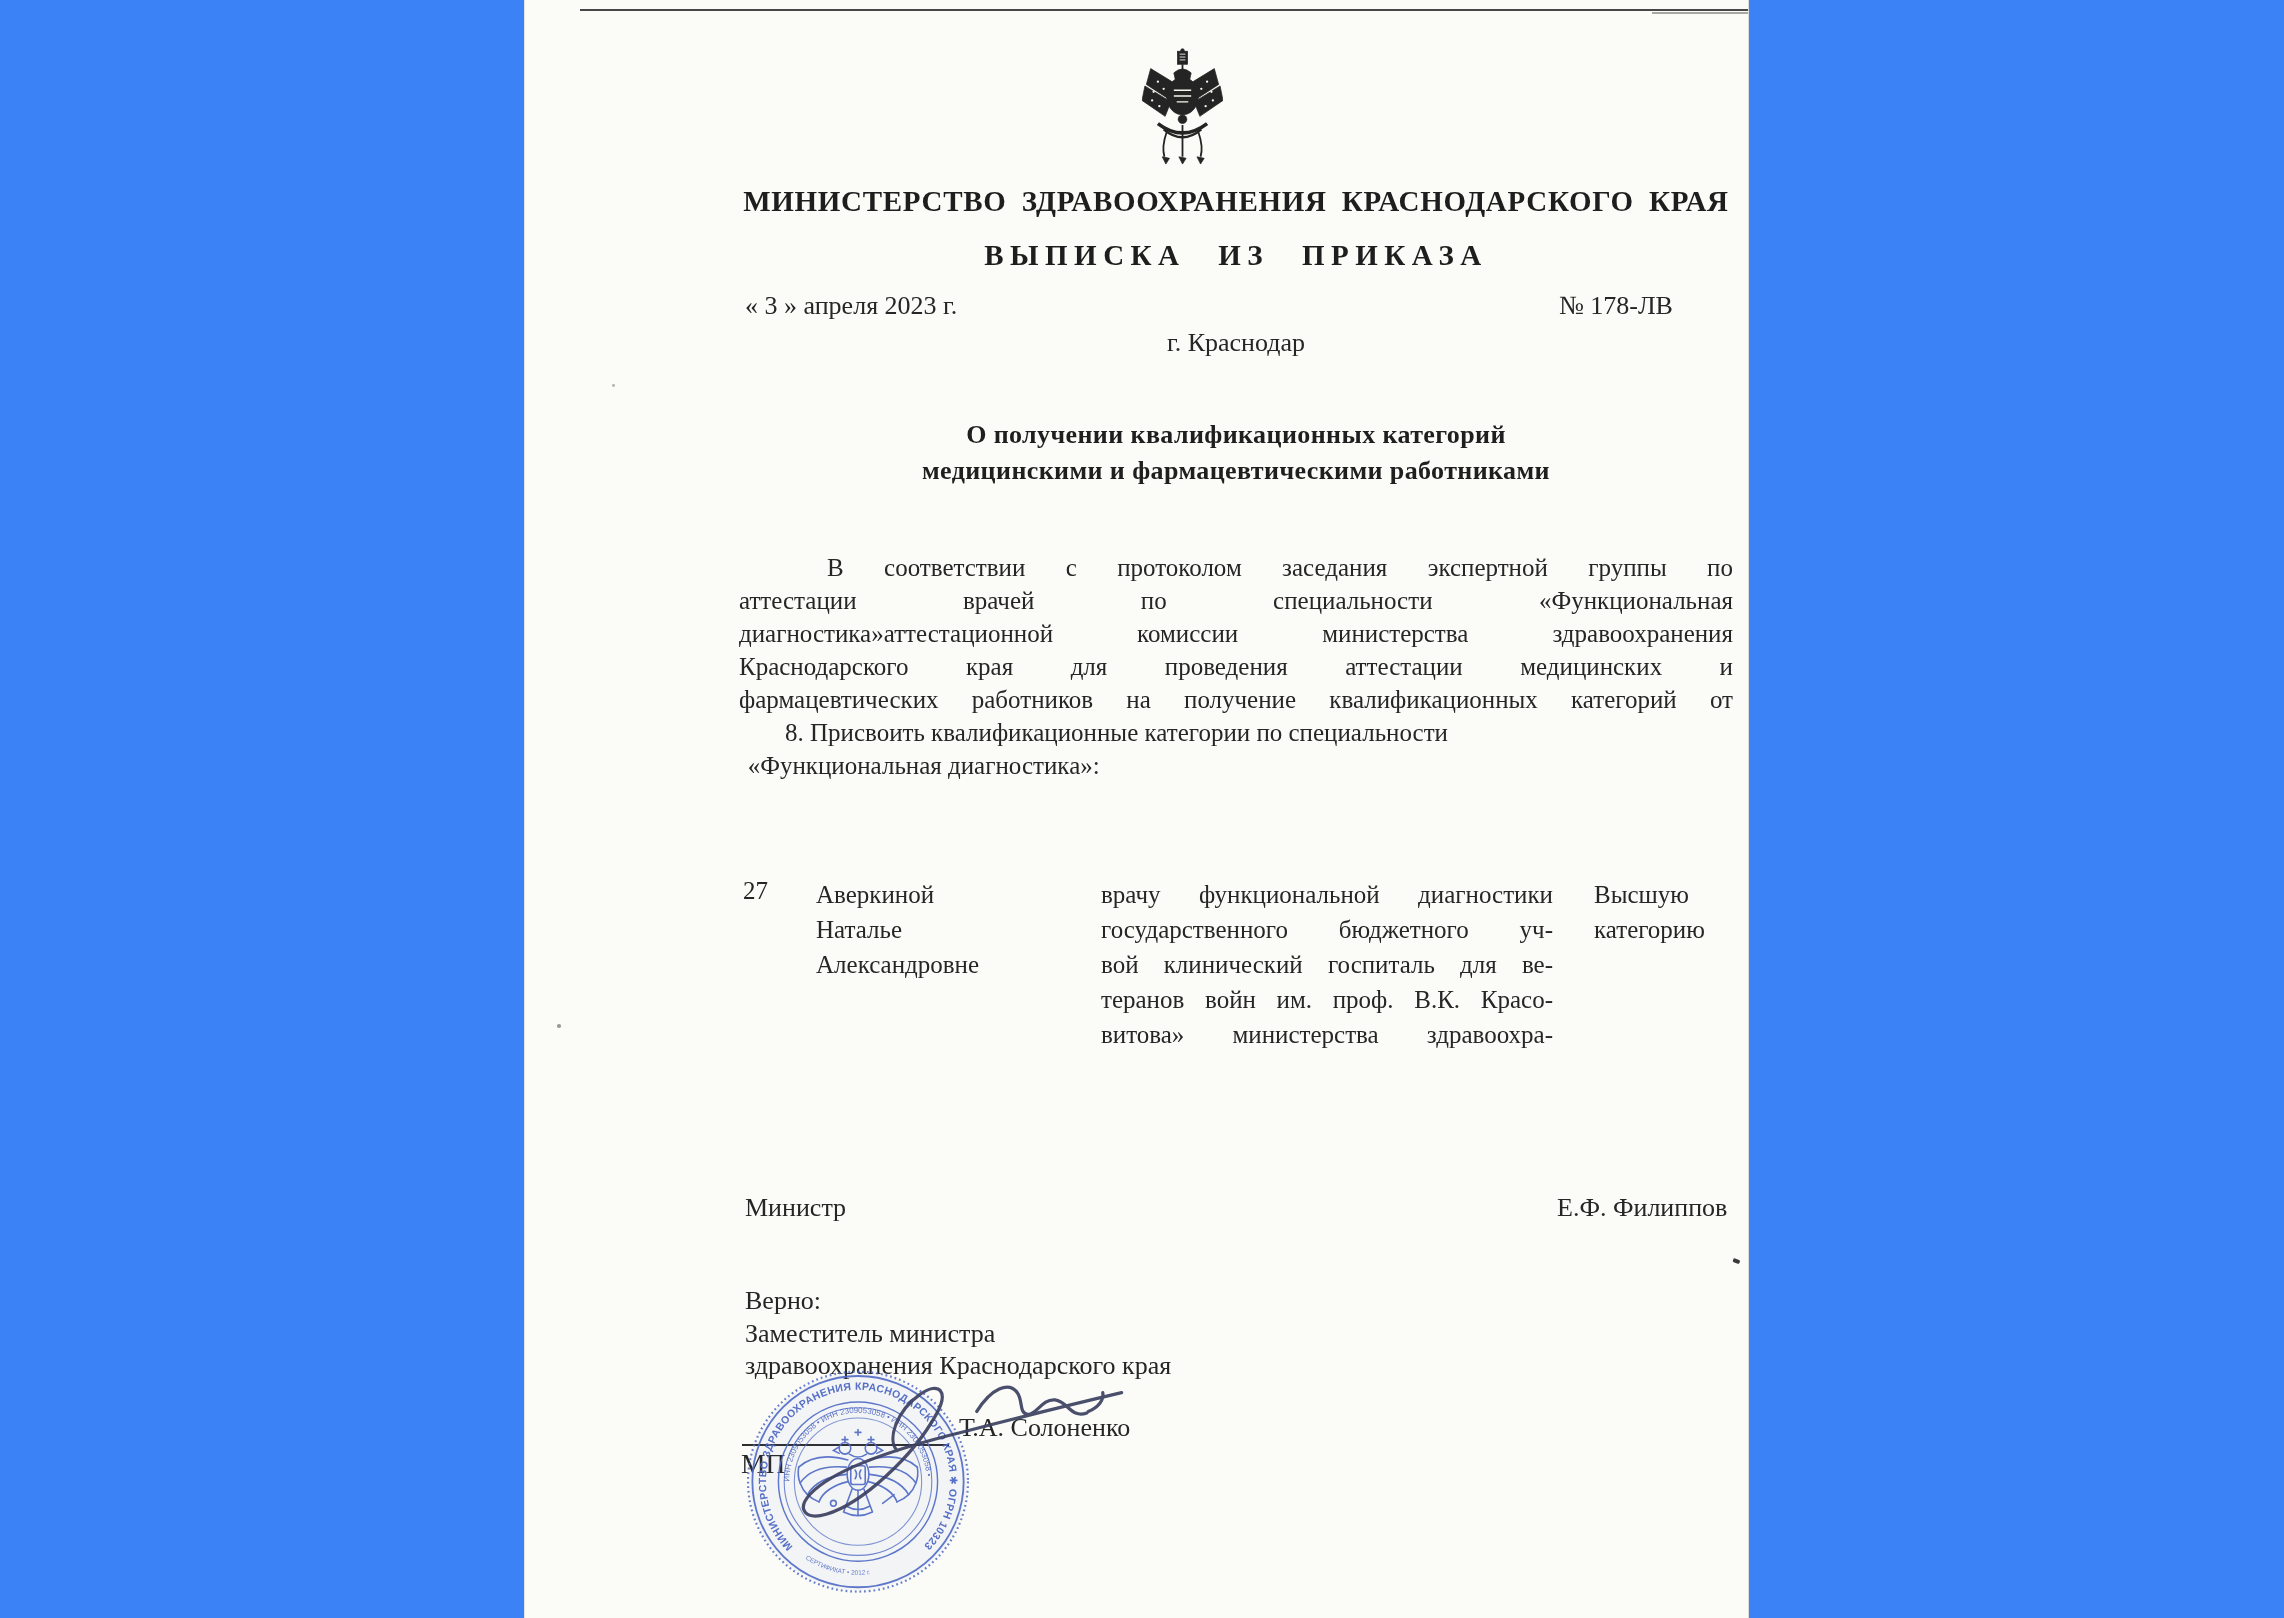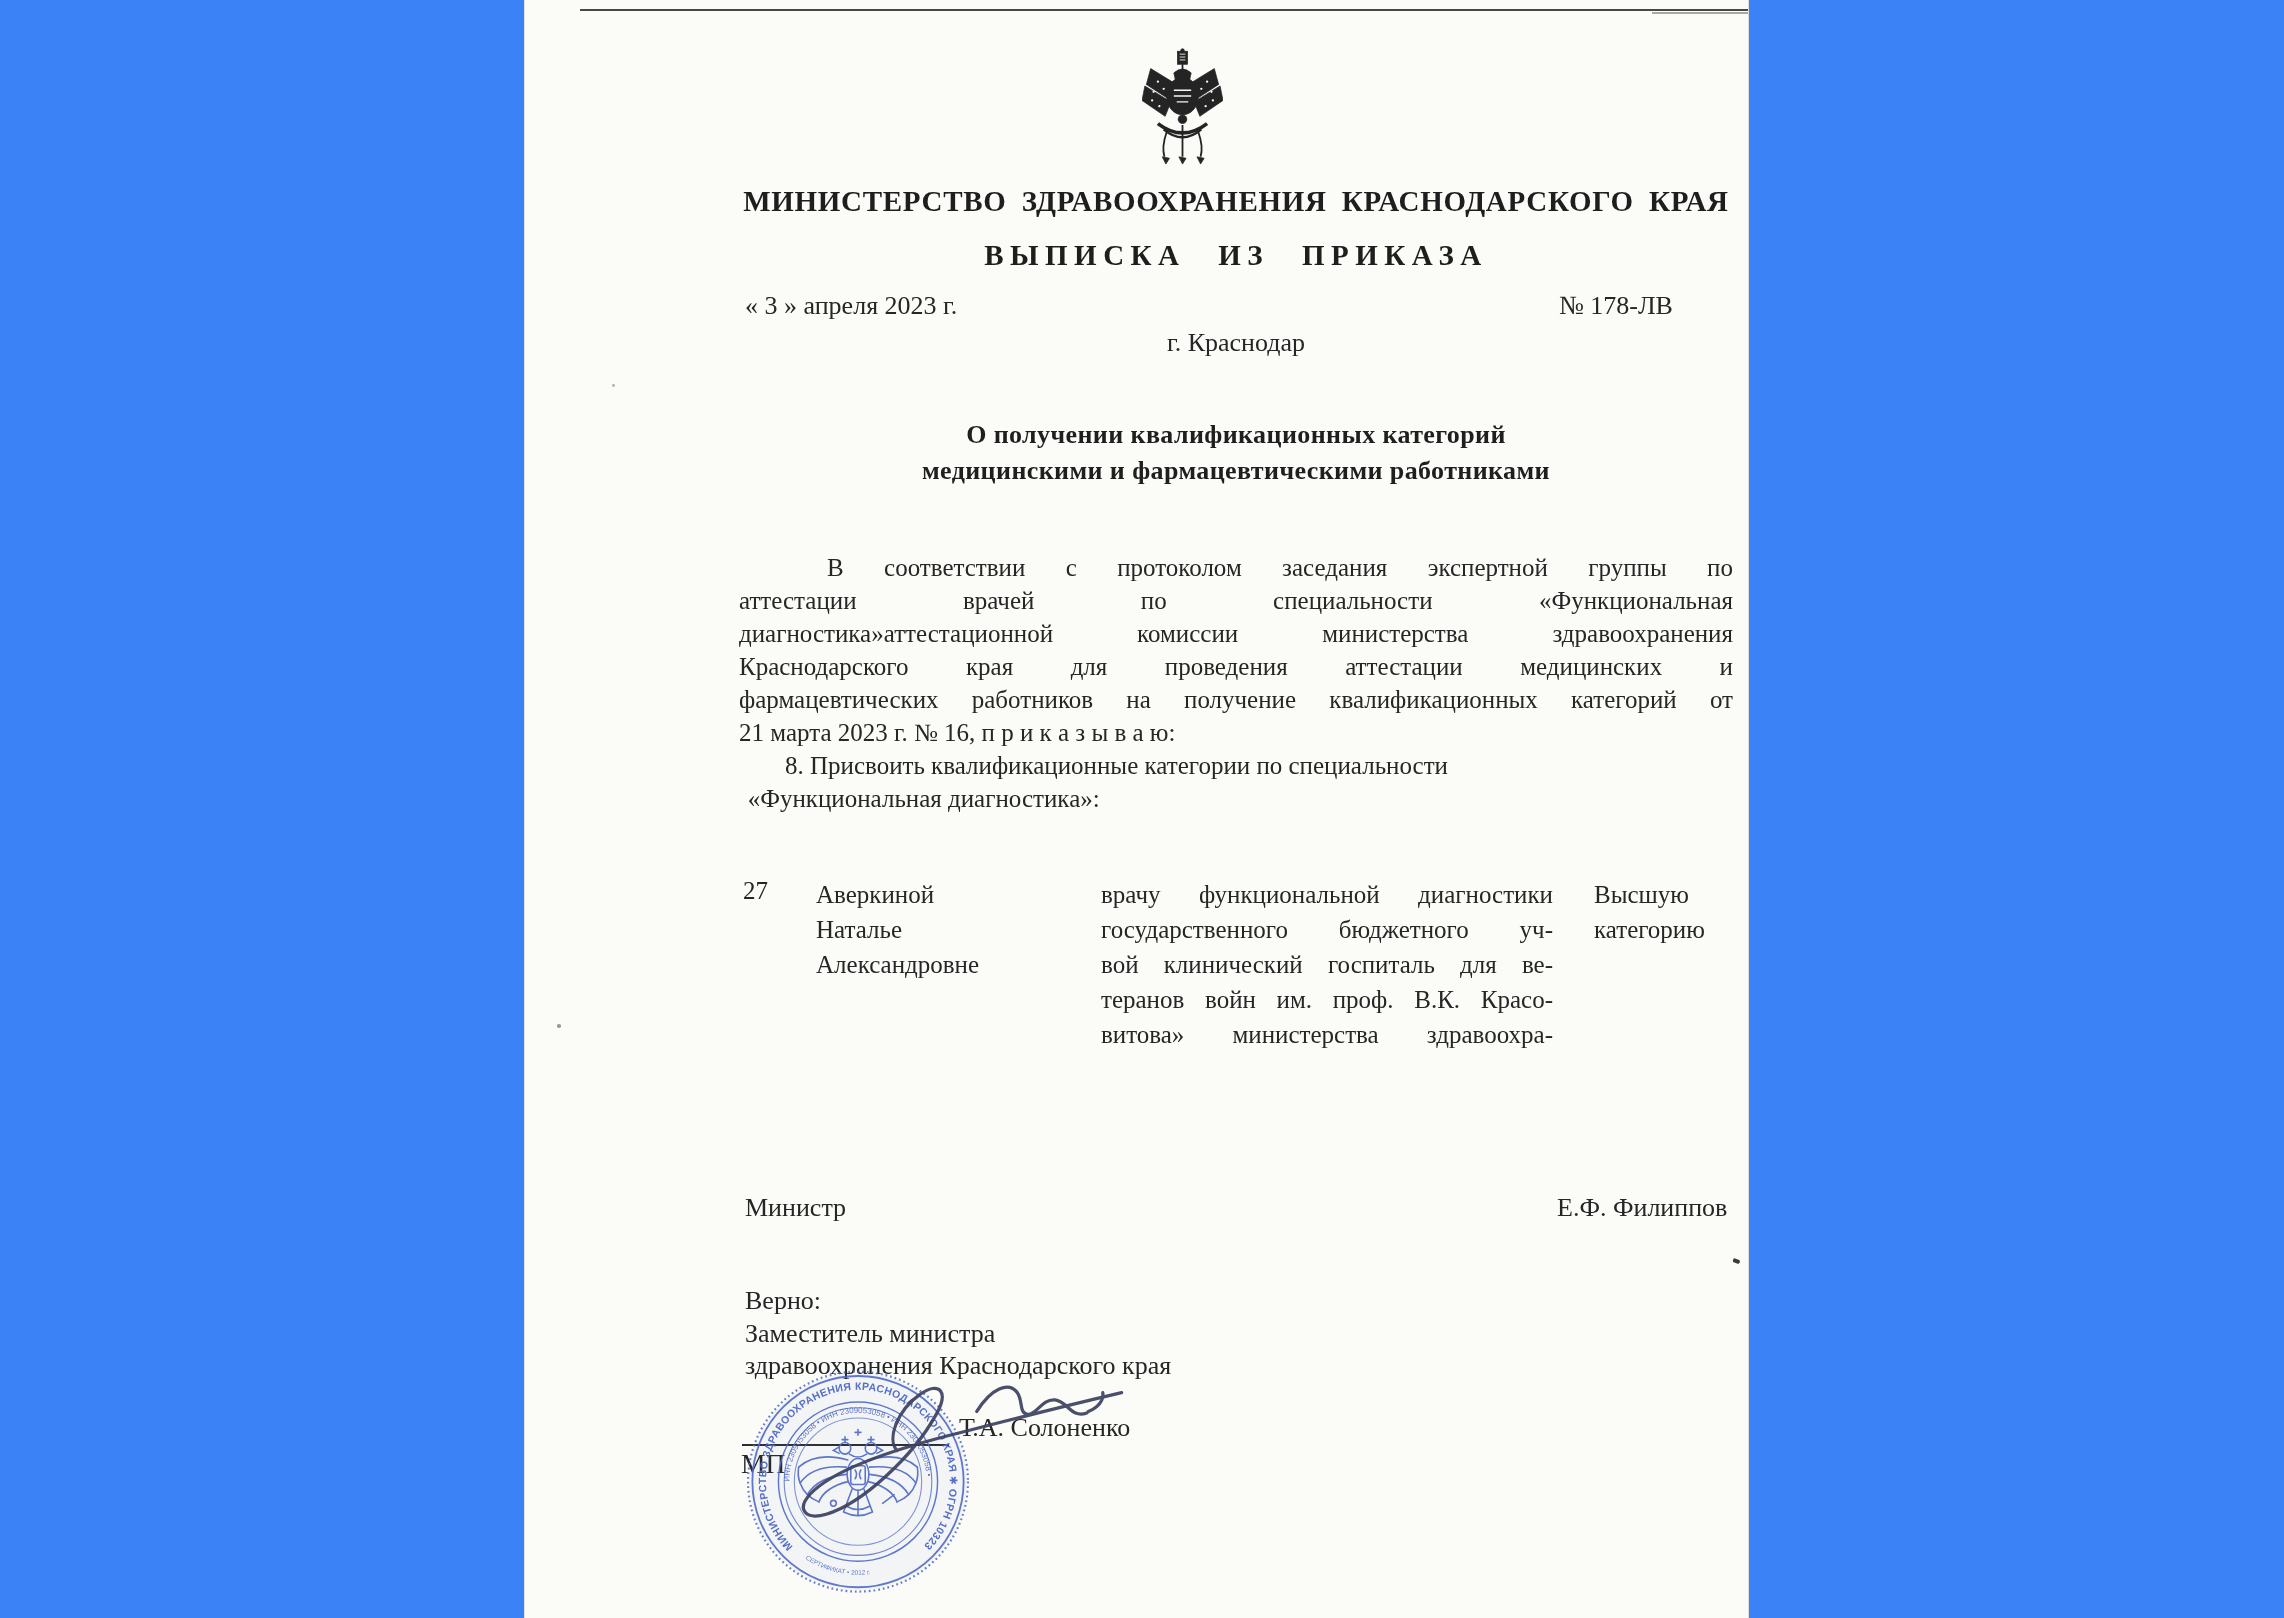--- a/index.html
+++ b/index.html
@@ -94,21 +94,20 @@
     <div>О получении квалификационных категорий</div>
     <div>медицинскими и фармацевтическими работниками</div>
   </div>
 
   <div class="abs para">
     <div class="pline just ind1">В соответствии с протоколом заседания экспертной группы по</div>
     <div class="pline just">аттестации врачей по специальности «Функциональная</div>
     <div class="pline just">диагностика»аттестационной комиссии министерства здравоохранения</div>
     <div class="pline just">Краснодарского края для проведения аттестации медицинских и</div>
     <div class="pline just">фармацевтических работников на получение квалификационных категорий от</div>
-    <div class="pline">21 марта  2023 г.  №  16,  п р и к а з ы в а ю:</div>
     <div class="pline ind2">8. Присвоить  квалификационные  категории  по специальности</div>
     <div class="pline ind3">«Функциональная диагностика»:</div>
   </div>
 
   <div class="abs tnum">27</div>
   <div class="abs tname">
     <div>Аверкиной</div>
     <div>Наталье</div>
     <div>Александровне</div>
   </div>

